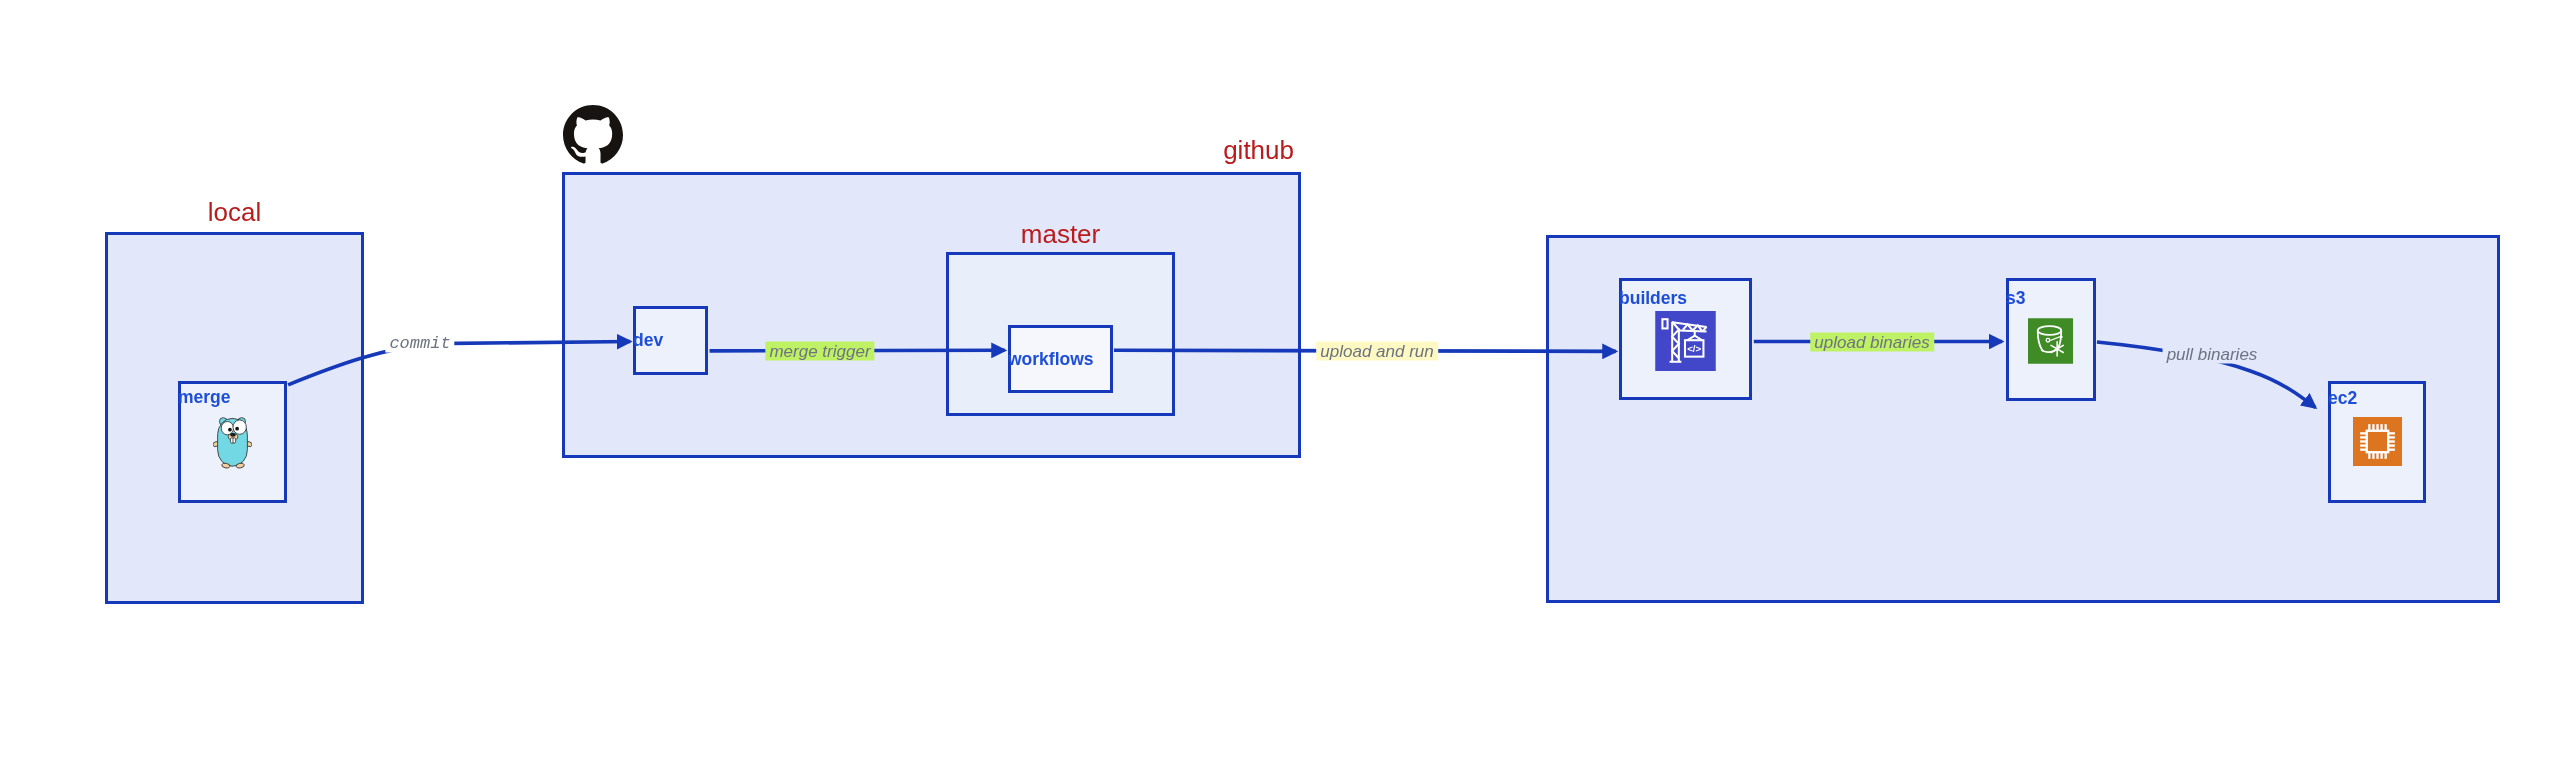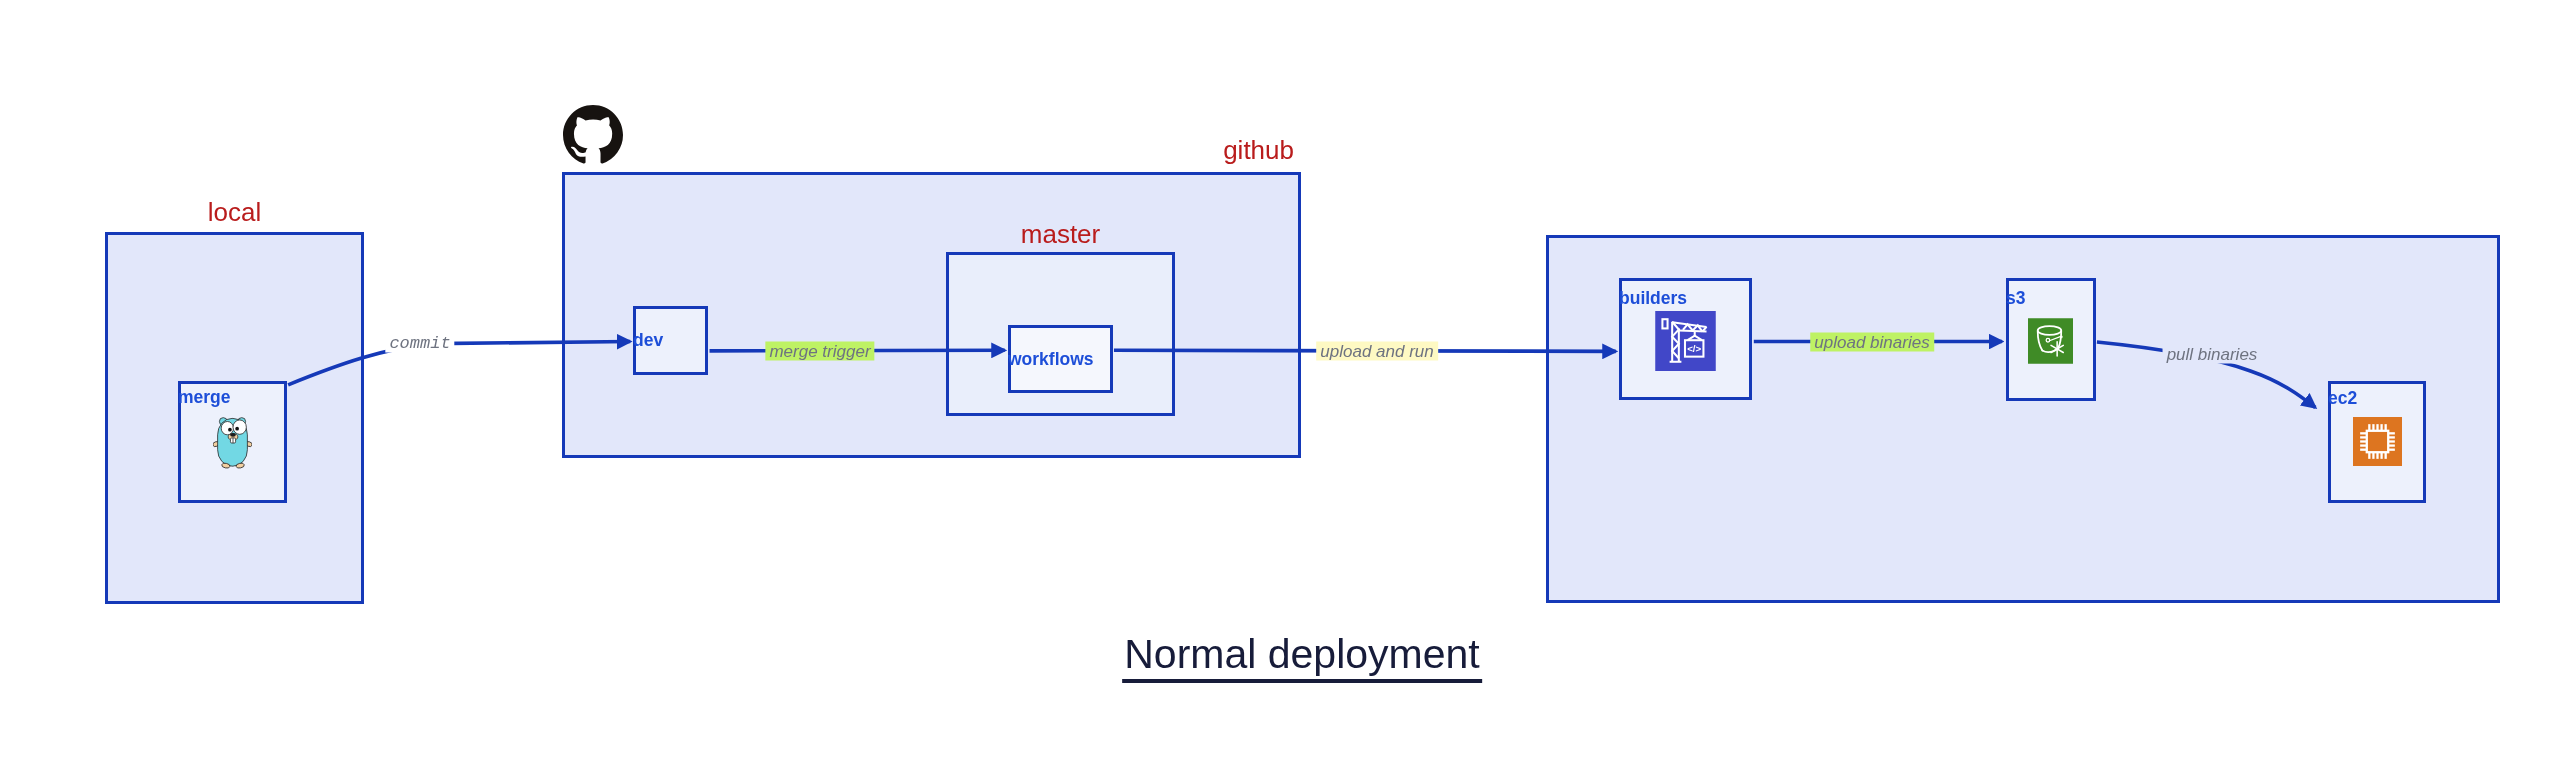--- a/index.html
+++ b/index.html
@@ -202,18 +202,15 @@
           <line x1="69" y1="32" x2="82" y2="32"></line>
             <line x1="69" y1="40" x2="82" y2="40"></line>
             <line x1="69" y1="48" x2="82" y2="48"></line>
             <line x1="69" y1="56" x2="82" y2="56"></line>
             <line x1="69" y1="64" x2="82" y2="64"></line>
         </g>
       </g>
     </svg>
   </div>
 
-  <div class="title-wrap">
-    <span class="title">Normal deployment</span>
-  </div>
 
 </div>
 
 
 </body></html>

